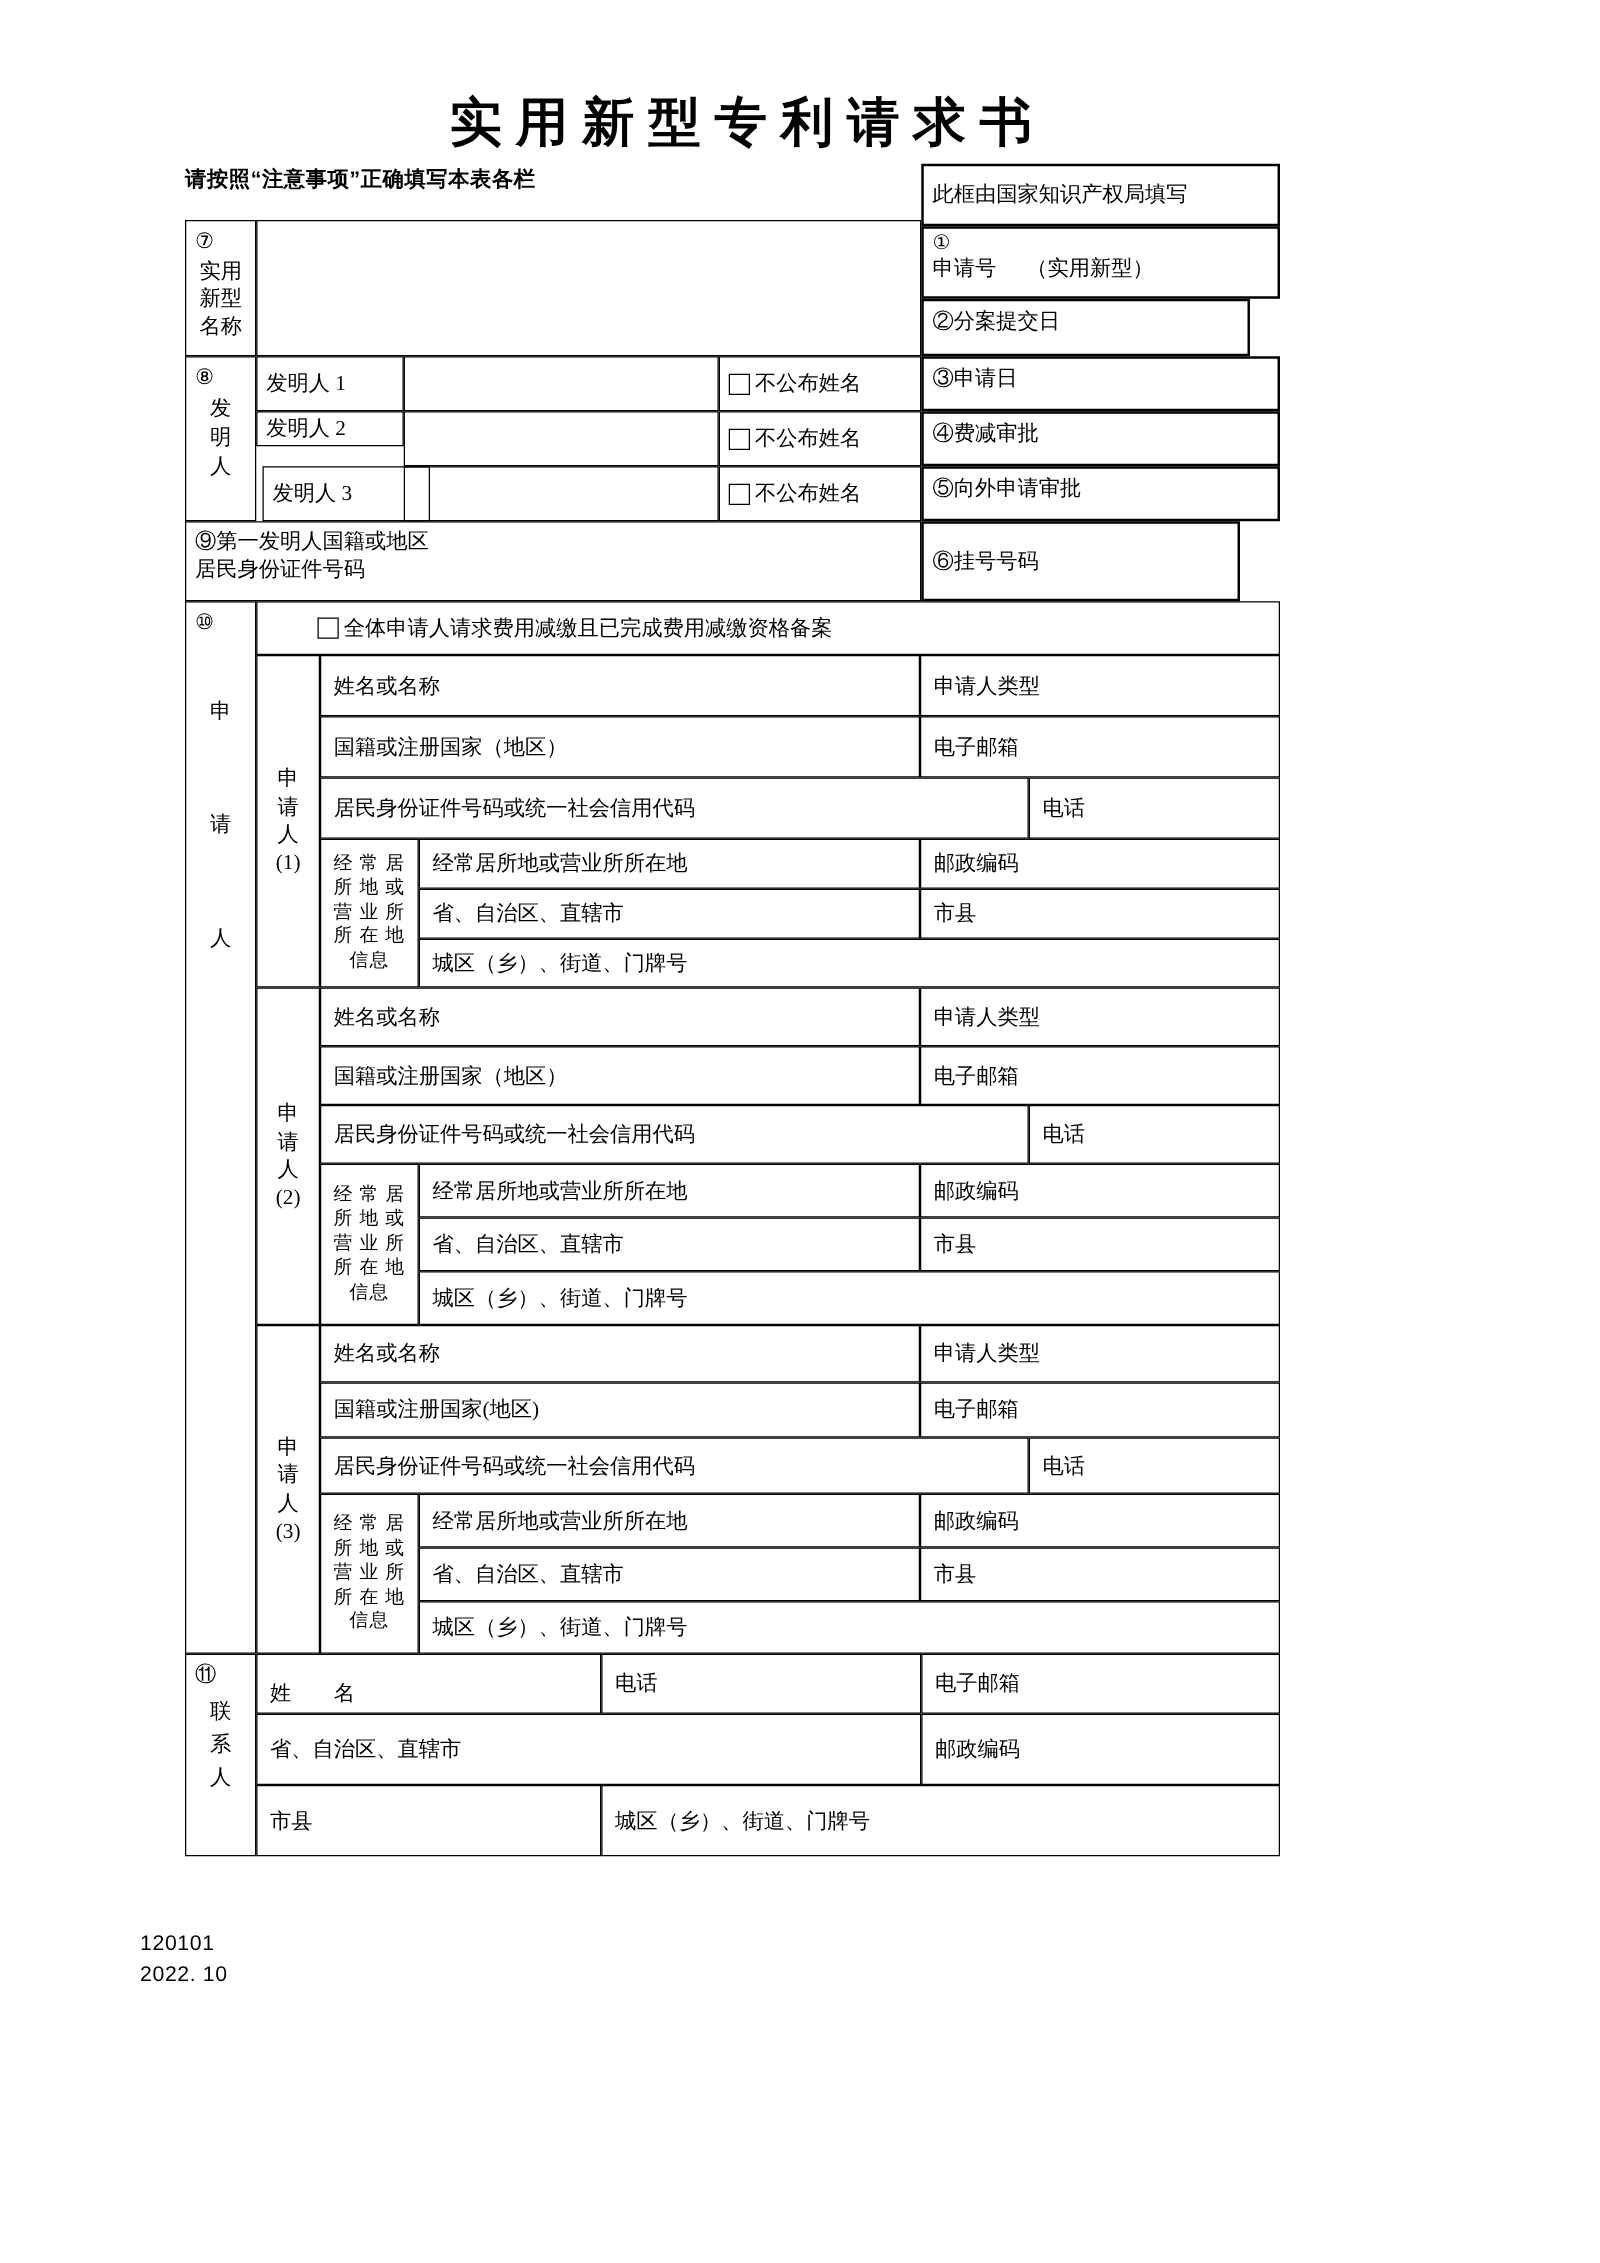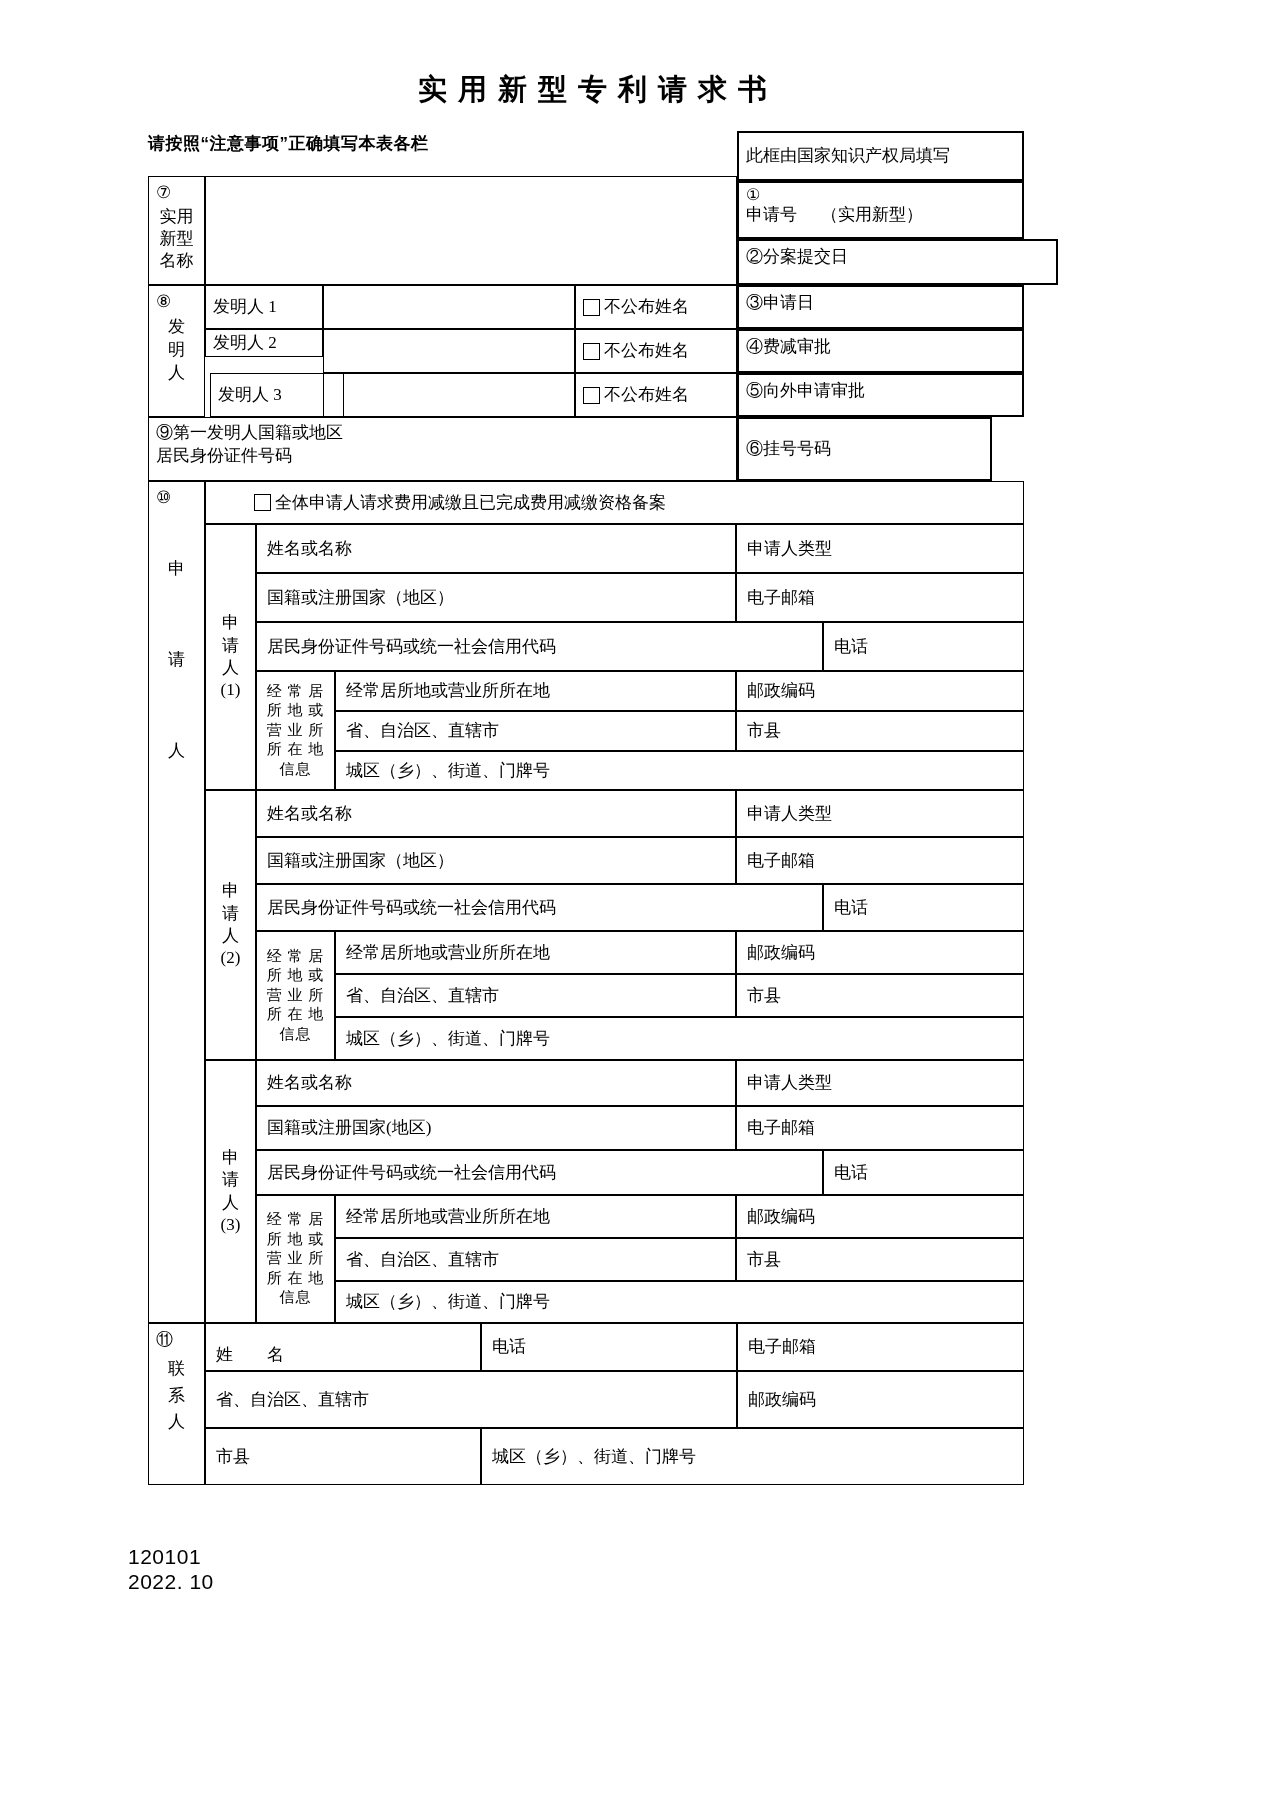--- a/index.html
+++ b/index.html
@@ -23,21 +23,21 @@
     height: 1810px;
   }
 
   
   .doc-title {
     position: absolute;
     left: 0;
     top: 70px;
     width: 1196px;
     text-align: center;
-    font-size: 29px;
+    font-size: 42px;
     font-weight: bold;
     letter-spacing: 11px;
     font-family: "Liberation Sans", "DejaVu Sans", sans-serif;
   }
 
   .notice {
     position: absolute;
     left: 148px;
     top: 132px;
     font-size: 17px;
@@ -95,23 +95,23 @@
     width: 15px;
     height: 15px;
     border: 1.6px solid #000;
     margin-right: 4px;
     vertical-align: -2px;
     background: #fff;
   }
 
   .footer {
     position: absolute;
-    left: 128px;
+    left: 112px;
     font-family: "Liberation Sans", "DejaVu Sans", sans-serif;
-    font-size: 21px;
+    font-size: 17px;
     letter-spacing: 0.5px;
   }
   .footer.l1 { top: 1545px; }
   .footer.l2 { top: 1570px; }
 </style>
 </head>
 <body>
 
 <div class="page">
 
@@ -124,21 +124,21 @@
   </div>
 
   <div class="cell thick topleft" style="left:737px;top:181px;width:287px;height:58px;padding-top:3px;">
     <div style="font-size:16px;line-height:1.1;">①</div>
     <div style="display:flex;line-height:1.2;margin-top:1px;">
       <span>申请号</span>
       <span style="margin-left:24px;">（实用新型）</span>
     </div>
   </div>
 
-  <div class="cell thick topleft" style="left:737px;top:239px;width:321px;height:46px;">
+  <div class="cell thick topleft" style="left:737px;top:239px;width:263px;height:46px;">
     <span>②分案提交日</span>
   </div>
 
   <div class="cell thick topleft" style="left:737px;top:285px;width:287px;height:44px;">
     <span>③申请日</span>
   </div>
 
   <div class="cell thick topleft" style="left:737px;top:329px;width:287px;height:44px;">
     <span>④费减审批</span>
   </div>

